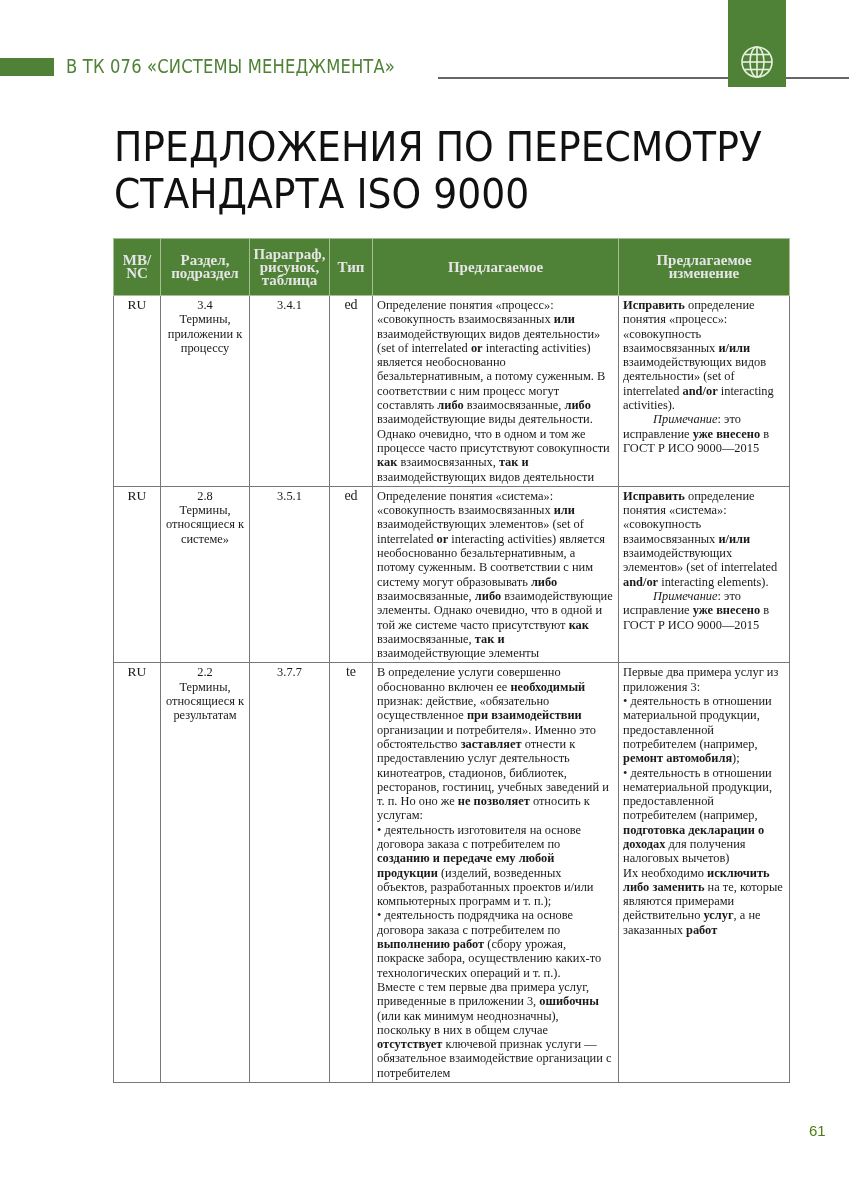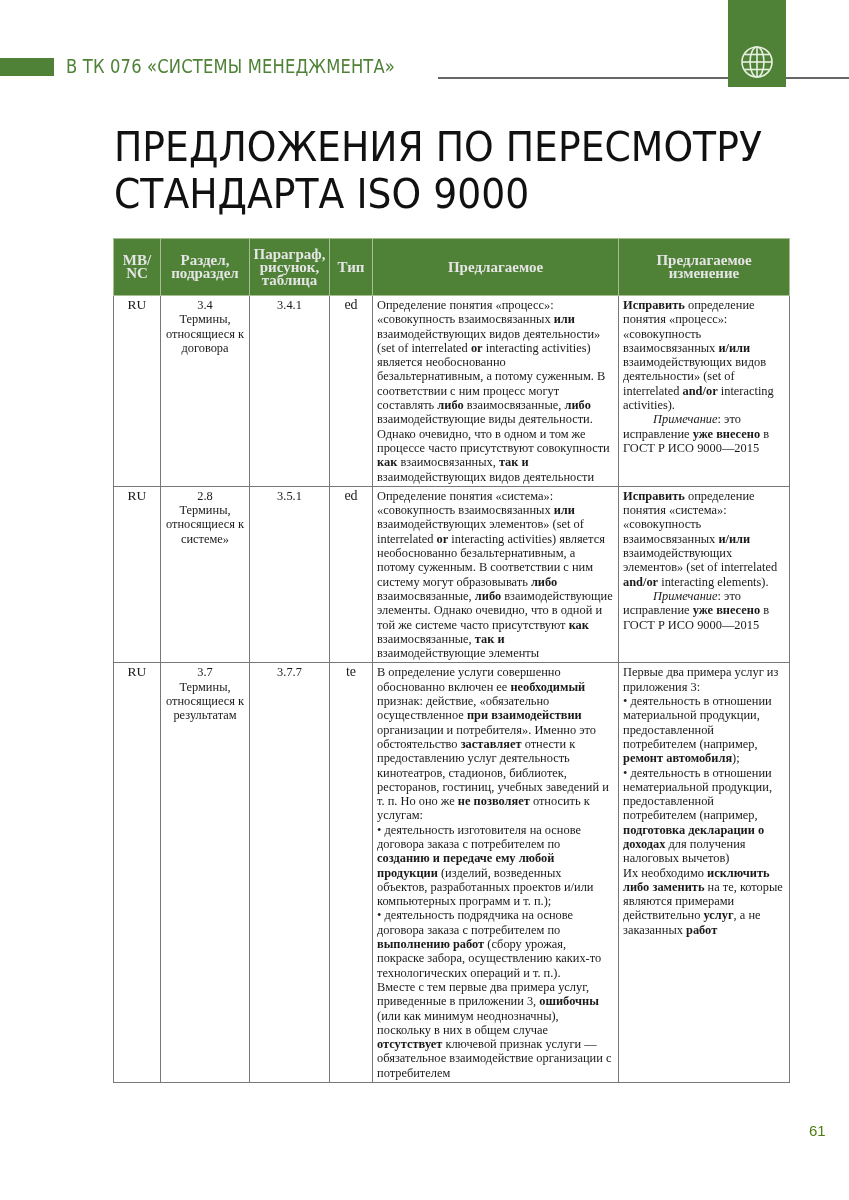--- a/index.html
+++ b/index.html
@@ -61,37 +61,37 @@
       <th>Раздел, подраздел</th>
       <th>Параграф, рисунок, таблица</th>
       <th>Тип</th>
       <th>Предлагаемое</th>
       <th>Предлагаемое изменение</th>
     </tr>
   </thead>
   <tbody id="tbody">
   <tr>
         <td class="center mb">RU</td>
-        <td class="center"><span>3.4</span><br><span>Термины, относящиеся к договора</span></td>
+        <td class="center"><span>3.4</span><br><span>Термины, приложении к процессу</span></td>
         <td class="center">3.4.1</td>
         <td class="center type">ed</td>
         <td><span>Определение понятия «процесс»: «совокупность взаимосвязанных </span><b>или</b><span> взаимодействующих видов деятельности» (set of interrelated </span><b>or</b><span> interacting activities) является необоснованно безальтернативным, а потому суженным. В соответствии с ним процесс могут составлять </span><b>либо</b><span> взаимосвязанные, </span><b>либо</b><span> взаимодействующие виды деятельности. Однако очевидно, что в одном и том же процессе часто присутствуют совокупности </span><b>как</b><span> взаимосвязанных, </span><b>так и</b><span> взаимодействующих видов деятельности</span></td>
         <td><b>Исправить</b><span> определение понятия «процесс»: «совокупность взаимосвязанных </span><b>и/или</b><span> взаимодействующих видов деятельности» (set of interrelated </span><b>and/or</b><span> interacting activities).</span><br><i>Примечание</i><span>: это исправление </span><b>уже внесено</b><span> в ГОСТ Р ИСО 9000—2015</span></td>
       </tr>
       <tr>
         <td class="center mb">RU</td>
         <td class="center"><span>2.8</span><br><span>Термины, относящиеся к системе»</span></td>
         <td class="center">3.5.1</td>
         <td class="center type">ed</td>
         <td><span>Определение понятия «система»: «совокупность взаимосвязанных </span><b>или</b><span> взаимодействующих элементов» (set of interrelated </span><b>or</b><span> interacting activities) является необоснованно безальтернативным, а потому суженным. В соответствии с ним систему могут образовывать </span><b>либо</b><span> взаимосвязанные, </span><b>либо</b><span> взаимодействующие элементы. Однако очевидно, что в одной и той же системе часто присутствуют </span><b>как</b><span> взаимосвязанные, </span><b>так и</b><span> взаимодействующие элементы</span></td>
         <td><b>Исправить</b><span> определение понятия «система»: «совокупность взаимосвязанных </span><b>и/или</b><span> взаимодействующих элементов» (set of interrelated </span><b>and/or</b><span> interacting elements).</span><br><i>Примечание</i><span>: это исправление </span><b>уже внесено</b><span> в ГОСТ Р ИСО 9000—2015</span></td>
       </tr>
       <tr>
         <td class="center mb">RU</td>
-        <td class="center"><span>3.7</span><br><span>Термины, относящиеся к результатам</span></td>
+        <td class="center"><span>2.2</span><br><span>Термины, относящиеся к результатам</span></td>
         <td class="center">3.7.7</td>
         <td class="center type">te</td>
         <td><span>В определение услуги совершенно обоснованно включен ее </span><b>необходимый</b><span> признак: действие, «обязательно осуществленное </span><b>при взаимодействии</b><span> организации и потребителя». Именно это обстоятельство </span><b>заставляет</b><span> отнести к предоставлению услуг деятельность кинотеатров, стадионов, библиотек, ресторанов, гостиниц, учебных заведений и т. п. Но оно же </span><b>не позволяет</b><span> относить к услугам:</span><br><span>• деятельность изготовителя на основе договора заказа с потребителем по </span><b>созданию и передаче ему любой продукции</b><span> (изделий, возведенных объектов, разработанных проектов и/или компьютерных программ и т. п.);</span><br><span>• деятельность подрядчика на основе договора заказа с потребителем по </span><b>выполнению работ</b><span> (сбору урожая, покраске забора, осуществлению каких-то технологических операций и т. п.).</span><br><span>Вместе с тем первые два примера услуг, приведенные в приложении 3, </span><b>ошибочны</b><span> (или как минимум неоднозначны), поскольку в них в общем случае </span><b>отсутствует</b><span> ключевой признак услуги — обязательное взаимодействие организации с потребителем</span></td>
         <td><span>Первые два примера услуг из приложения 3:</span><br><span>• деятельность в отношении материальной продукции, предоставленной потребителем (например, </span><b>ремонт автомобиля</b><span>);</span><br><span>• деятельность в отношении нематериальной продукции, предоставленной потребителем (например, </span><b>подготовка декларации о доходах</b><span> для получения налоговых вычетов)</span><br><span>Их необходимо </span><b>исключить либо заменить</b><span> на те, которые являются примерами действительно </span><b>услуг</b><span>, а не заказанных </span><b>работ</b></td>
       </tr>
     </tbody>
 </table>
 
 <div class="page-number">61</div>
 

